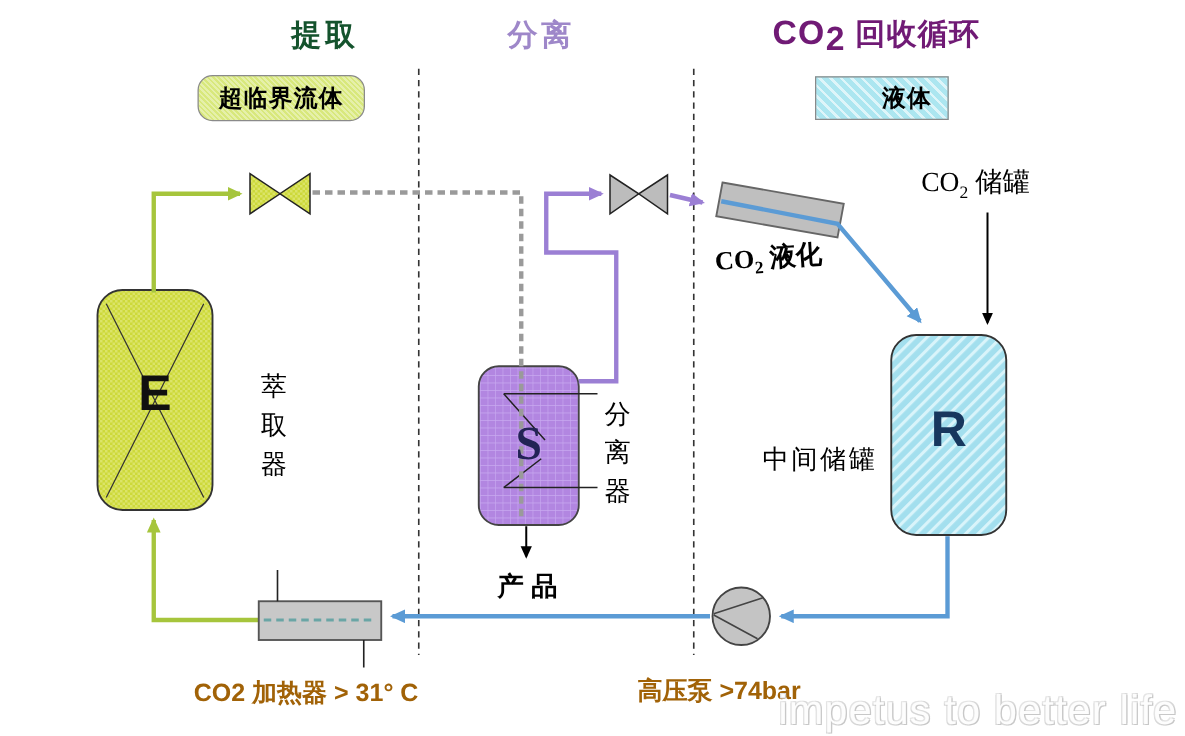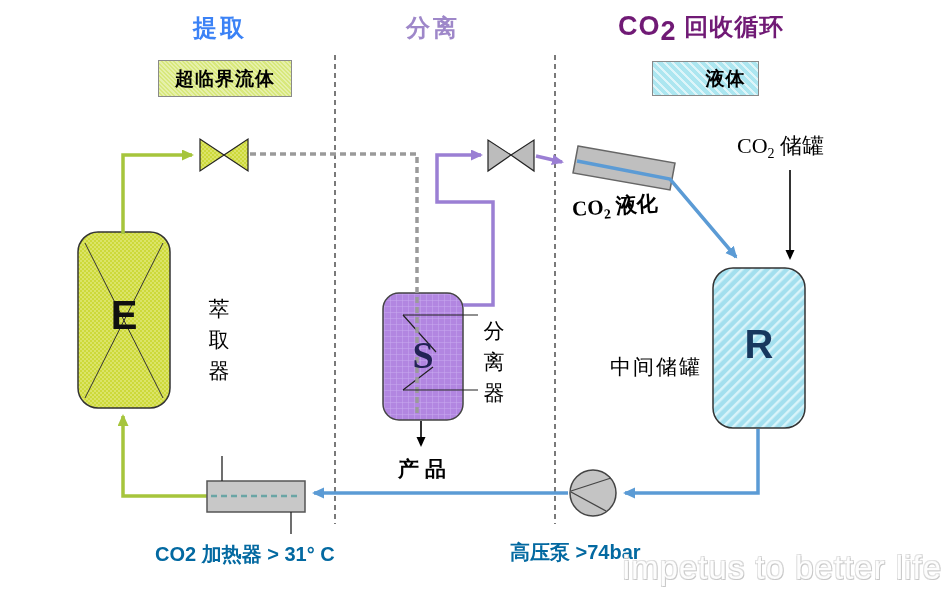--- a/index.html
+++ b/index.html
@@ -4,41 +4,41 @@
 <style>
   html,body{margin:0;padding:0;background:#fff;}
   #stage{
     position:relative;width:948px;height:589px;background:#fff;overflow:hidden;
     font-family:"Liberation Sans",sans-serif;
   }
   #stage svg{position:absolute;left:0;top:0;}
   .abs{position:absolute;white-space:nowrap;}
   
   .hdr{font-weight:bold;font-size:24px;letter-spacing:3px;}
-  .hdr-ext{color:#3b82f6;}
+  .hdr-ext{color:#14532d;margin-left:40px;}
   .hdr-sep{color:#9e87c9;}
   .hdr-rec{color:#701a75;letter-spacing:1px;}
   .hdr-rec .co{font-size:27px;font-weight:bold;}
   .sub{font-size:14px;vertical-align:-5px;}
   
   .phase{display:flex;align-items:center;justify-content:center;
     font-weight:bold;font-size:19px;color:#000;border:1px solid #8a8a8a;
     letter-spacing:1px;font-family:"Liberation Sans",sans-serif;}
   .phase-ext{background-color:#d8e87c;
     background-image:repeating-linear-gradient(45deg,rgba(255,255,255,.35) 0 1.5px,rgba(255,255,255,0) 1.5px 3px);}
   .phase-sep{background-color:#b48ae4;
     background-image:linear-gradient(rgba(255,255,255,.28) 1px,transparent 1px),
                      linear-gradient(90deg,rgba(255,255,255,.28) 1px,transparent 1px);
     background-size:5px 5px;}
   .phase-rec{background-color:#ace6f0;
     background-image:repeating-linear-gradient(45deg,rgba(255,255,255,.6) 0 2px,transparent 2px 6px);}
   
   .clabel{font-family:"Liberation Serif",serif;font-size:21px;color:#000;}
   .vlabel{width:26px;white-space:normal;word-break:break-all;line-height:31px;text-align:center;}
-  .blabel{font-weight:bold;font-size:20px;color:#0369a1;font-family:"Liberation Sans",sans-serif;}
+  .blabel{font-weight:bold;font-size:20px;color:#a16207;font-family:"Liberation Sans",sans-serif;}
   .vesselletter{position:absolute;text-align:center;font-weight:bold;
     font-family:"Liberation Serif",serif;}
   #letter-e{left:78px;top:293px;width:92px;font-size:40px;color:#101010;font-family:"Liberation Sans",sans-serif;}
   #letter-s{left:383px;top:333px;width:80px;font-size:38px;color:#232355;}
   #letter-r{left:713px;top:322px;width:92px;font-size:40px;color:#17375e;font-family:"Liberation Sans",sans-serif;}
   #watermark{
     right:6px;bottom:2px;font-size:33px;letter-spacing:1px;color:#fdfdfd;
     text-shadow:1px 1px 0 #c8c8c8,-1px -1px 0 #e4e4e4,1px -1px 0 #d8d8d8,-1px 1px 0 #d8d8d8;
   }
   .condrot{transform:rotate(-4deg);}
@@ -132,21 +132,21 @@
     <path d="M790,170 V258" stroke="#000" stroke-width="1.6" fill="none" marker-end="url(#mBlack)"></path>
     <path d="M421,421 V445" stroke="#000" stroke-width="1.6" fill="none" marker-end="url(#mBlack)"></path>
 
     <path d="M403,315 H478 M403,390 H478" stroke="#222" stroke-width="1.1" fill="none"></path>
   </svg>
 
   <div class="abs hdr hdr-ext" style="left:193px;top:12px;">提取</div>
   <div class="abs hdr hdr-sep" style="left:406px;top:12px;">分离</div>
   <div class="abs hdr hdr-rec" style="left:618px;top:11px;"><span class="co">CO</span><span class="sub co">2</span><span> 回收循环</span></div>
 
-  <div class="abs phase phase-ext" style="left:158px;top:60px;width:132px;height:35px;">超临界流体</div>
+  <div class="abs phase phase-ext" style="left:158px;top:60px;width:132px;height:35px;border-radius:12px;">超临界流体</div>
   <div class="abs phase phase-rec" style="left:652px;top:61px;width:65px;height:33px;padding-left:40px;">液体</div>
 
   <div class="vesselletter" id="letter-e">E</div>
   <div class="vesselletter" id="letter-s">S</div>
   <div class="vesselletter" id="letter-r">R</div>
 
   <div class="abs clabel vlabel" style="left:176px;top:294px;margin-left:30px;">萃取器</div>
   <div class="abs clabel vlabel" style="left:481px;top:316px;">分离器</div>
   <div class="abs clabel" style="left:610px;top:353px;letter-spacing:2px;">中间储罐</div>
   <div class="abs clabel" style="left:737px;top:131px;font-size:22px;"><span>CO</span><span class="sub">2</span><span> 储罐</span></div>

